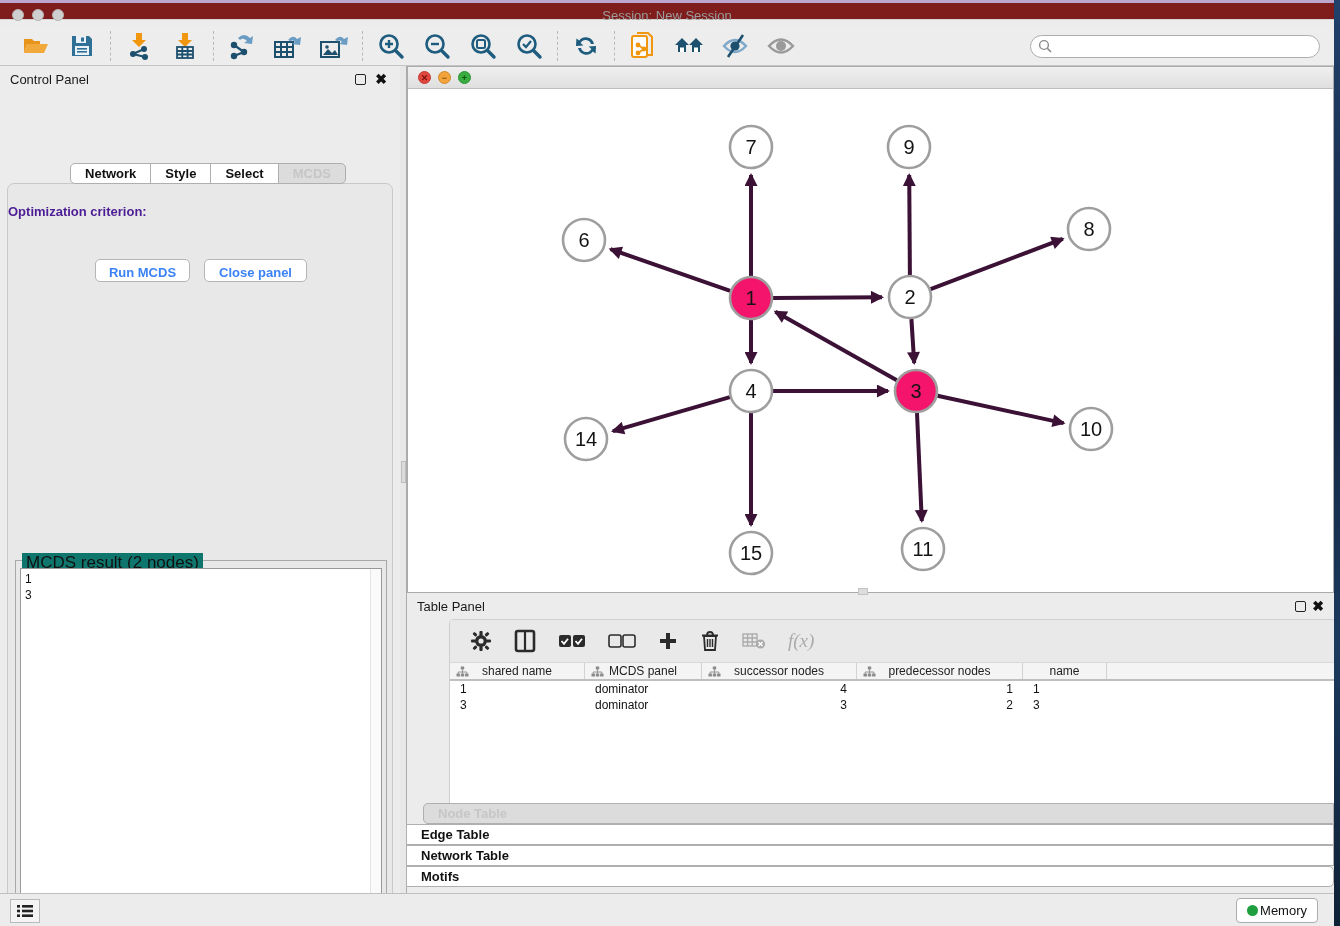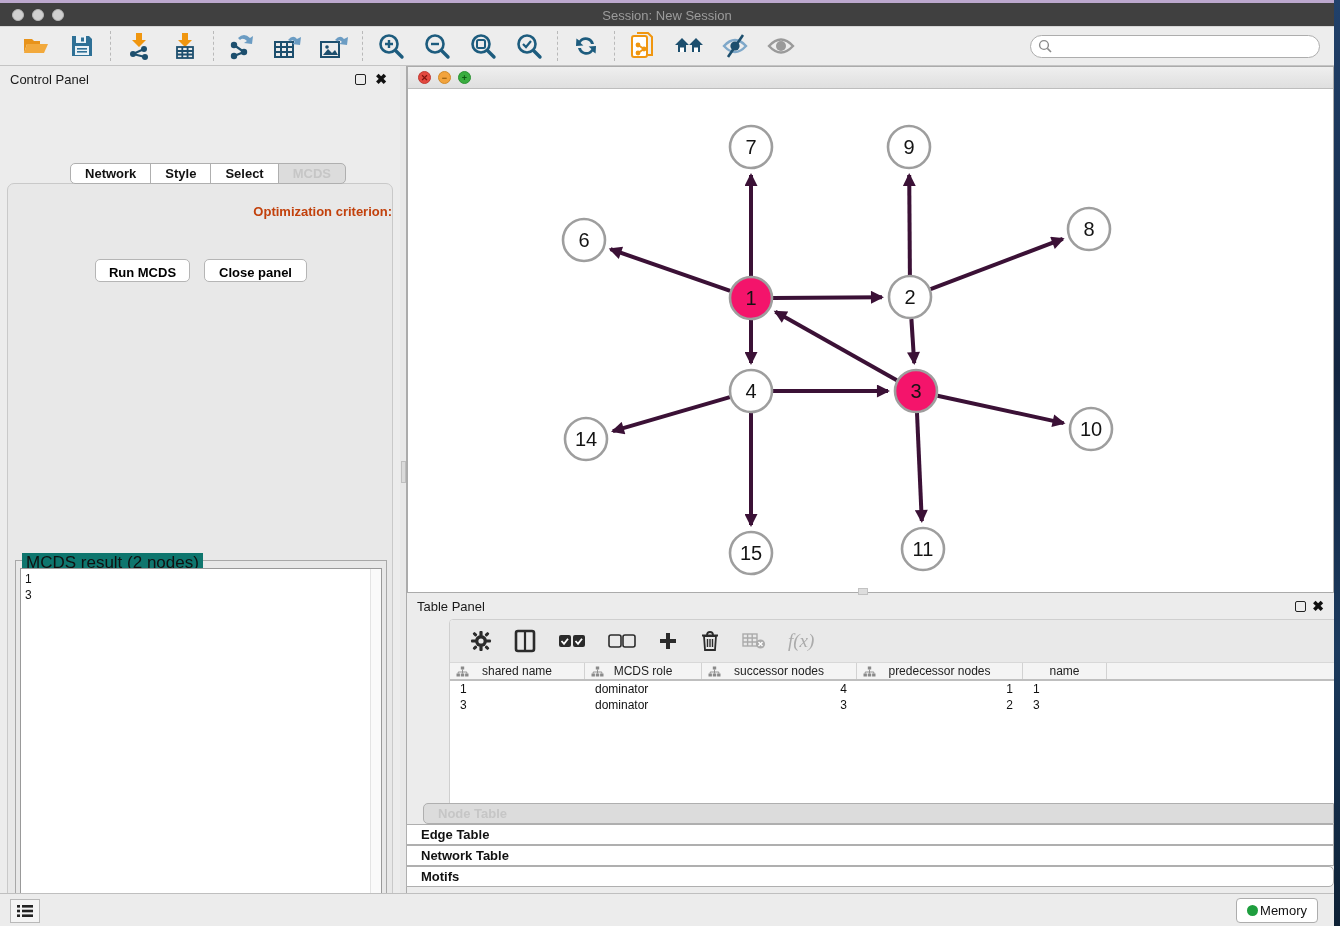--- a/index.html
+++ b/index.html
@@ -3,21 +3,21 @@
 <meta charset="utf-8">
 <style>
   * { margin:0; padding:0; box-sizing:border-box; }
   html,body { width:1340px; height:926px; font-family:"Liberation Sans", sans-serif; background:#ECECEC; overflow:hidden; }
   .abs { position:absolute; }
   #stage { position:relative; width:1340px; height:926px; background:#ECECEC; }
 
   
   #top-strip { left:0; top:0; width:1340px; height:3px; background:#BCA8CE; }
   #right-strip { right:0; top:0; width:6px; height:926px; background:linear-gradient(180deg,#21416b,#122540 40%,#1b3a5e 70%,#0e2135); }
-  #titlebar { left:0; top:3px; width:1334px; height:24px; background:#404040; border-bottom:1px solid #D6D6D6; }
+  #titlebar { left:0; top:3px; width:1334px; height:17px; background:#7f1d1d; border-bottom:1px solid #D6D6D6; }
   .tl-dot { width:12px; height:12px; border-radius:50%; display:inline-block; }
   #titlebar .dots { position:absolute; left:12px; top:6px; display:flex; gap:8px; }
   #titlebar .dots .tl-dot { background:#CFCFCF; border:1px solid #B5B5B5; }
   #window-title { position:absolute; left:0; right:0; top:5px; text-align:center; color:#9B9B9B; font-size:13px; }
 
   
   #main-toolbar { left:0; top:27px; width:1334px; height:39px; background:#EDEDED; border-bottom:1px solid #C4C4C4; display:flex; align-items:center; padding-left:8px; }
   .tb-group { display:flex; align-items:center; gap:14px; padding:0 12px; }
   .tb-sep { width:0; height:30px; border-left:1px dashed #B9B9B9; }
   .tbtn { width:32px; height:32px; display:flex; align-items:center; justify-content:center; cursor:pointer; }
@@ -34,24 +34,24 @@
   #cp-float { right:34px; } #cp-close { right:13px; }
 
   .tabs-row { position:absolute; left:0; width:100%; display:flex; justify-content:center; z-index:3; }
   #cp-tabs { top:97px; }
   .tab { height:21px; background:#fff; border:1px solid #AFAFAF; margin-left:-1px; font-size:13px; font-weight:bold; color:#111; padding:2px 14px 0; cursor:pointer; }
   .tab:first-child { border-top-left-radius:5px; border-bottom-left-radius:5px; margin-left:16px; }
   .tab:last-child { border-top-right-radius:5px; border-bottom-right-radius:5px; }
   .tab.sel-gray { background:#DCDCDC; color:#C6C6C6; }
 
   #cp-body { left:7px; top:117px; width:386px; height:763px; background:#E8E8E8; border:1px solid #C9C9C9; border-radius:7px; }
-  #opt-label { position:absolute; left:0; width:100%; top:20px; text-align:right; font-size:13px; font-weight:bold; color:#c2410c; }
+  #opt-label { position:absolute; left:0; width:100%; top:20px; text-align:left; font-size:13px; font-weight:bold; color:#4c1d95; }
   #criterion-select { position:absolute; left:37px; top:42px; width:308px; height:23px; background:#fff; border:1px solid #B5B5B5; border-radius:5px; font-size:13px; color:#111; padding:3px 10px 0; cursor:pointer; }
   .stepper { position:absolute; right:7px; top:4px; }
-  .btn { position:absolute; height:23px; background:#fff; border:1px solid #B5B5B5; border-radius:5px; font-size:13px; font-weight:bold; color:#000000; text-align:center; padding-top:3px; cursor:pointer; }
+  .btn { position:absolute; height:23px; background:#fff; border:1px solid #B5B5B5; border-radius:5px; font-size:13px; font-weight:bold; color:#3b82f6; text-align:center; padding-top:3px; cursor:pointer; }
   #run-btn { left:87px; top:75px; width:95px; }
   #closepanel-btn { left:196px; top:75px; width:103px; }
 
   #result-group { position:absolute; left:7px; top:376px; width:372px; height:378px; border:1px solid #A8A8A8; }
   #result-title { position:absolute; left:6px; top:-8px; background:#0f766e; padding:0 4px; font-size:17px; color:#111; }
   #result-area { position:absolute; left:4px; top:7px; right:4px; bottom:4px; background:#fff; border:1px solid #999; font-size:12px; line-height:16px; color:#111; padding:2px 4px; white-space:pre-line; }
   #result-scroll { position:absolute; right:5px; top:8px; width:11px; bottom:5px; background:#FAFAFA; border-left:1px solid #E4E4E4; }
 
   
   #v-splitter { left:400px; top:66px; width:7px; height:827px; background:#E8E8E8; border-right:1px solid #ABABAB; }
@@ -451,21 +451,21 @@
           <div class="th" style="width: 117px;">
             <svg class="ticon" width="13" height="12" viewBox="0 0 13 12">
               <g fill="#8A8A8A">
                 <rect x="4.8" y="0.5" width="3.4" height="3"></rect>
                 <rect x="0.5" y="7.5" width="3.4" height="3"></rect>
                 <rect x="4.8" y="7.5" width="3.4" height="3"></rect>
                 <rect x="9.1" y="7.5" width="3.4" height="3"></rect>
               </g>
               <path d="M6.5 3.5 v2.5 M2.2 7.5 v-1.5 h8.6 v1.5 M6.5 6 v1.5" stroke="#8A8A8A" stroke-width="0.9" fill="none"></path>
             </svg>
-            <span>MCDS role</span>
+            <span>MCDS panel</span>
           </div>
           <div class="th" style="width: 155px;">
             <svg class="ticon" width="13" height="12" viewBox="0 0 13 12">
               <g fill="#8A8A8A">
                 <rect x="4.8" y="0.5" width="3.4" height="3"></rect>
                 <rect x="0.5" y="7.5" width="3.4" height="3"></rect>
                 <rect x="4.8" y="7.5" width="3.4" height="3"></rect>
                 <rect x="9.1" y="7.5" width="3.4" height="3"></rect>
               </g>
               <path d="M6.5 3.5 v2.5 M2.2 7.5 v-1.5 h8.6 v1.5 M6.5 6 v1.5" stroke="#8A8A8A" stroke-width="0.9" fill="none"></path>

